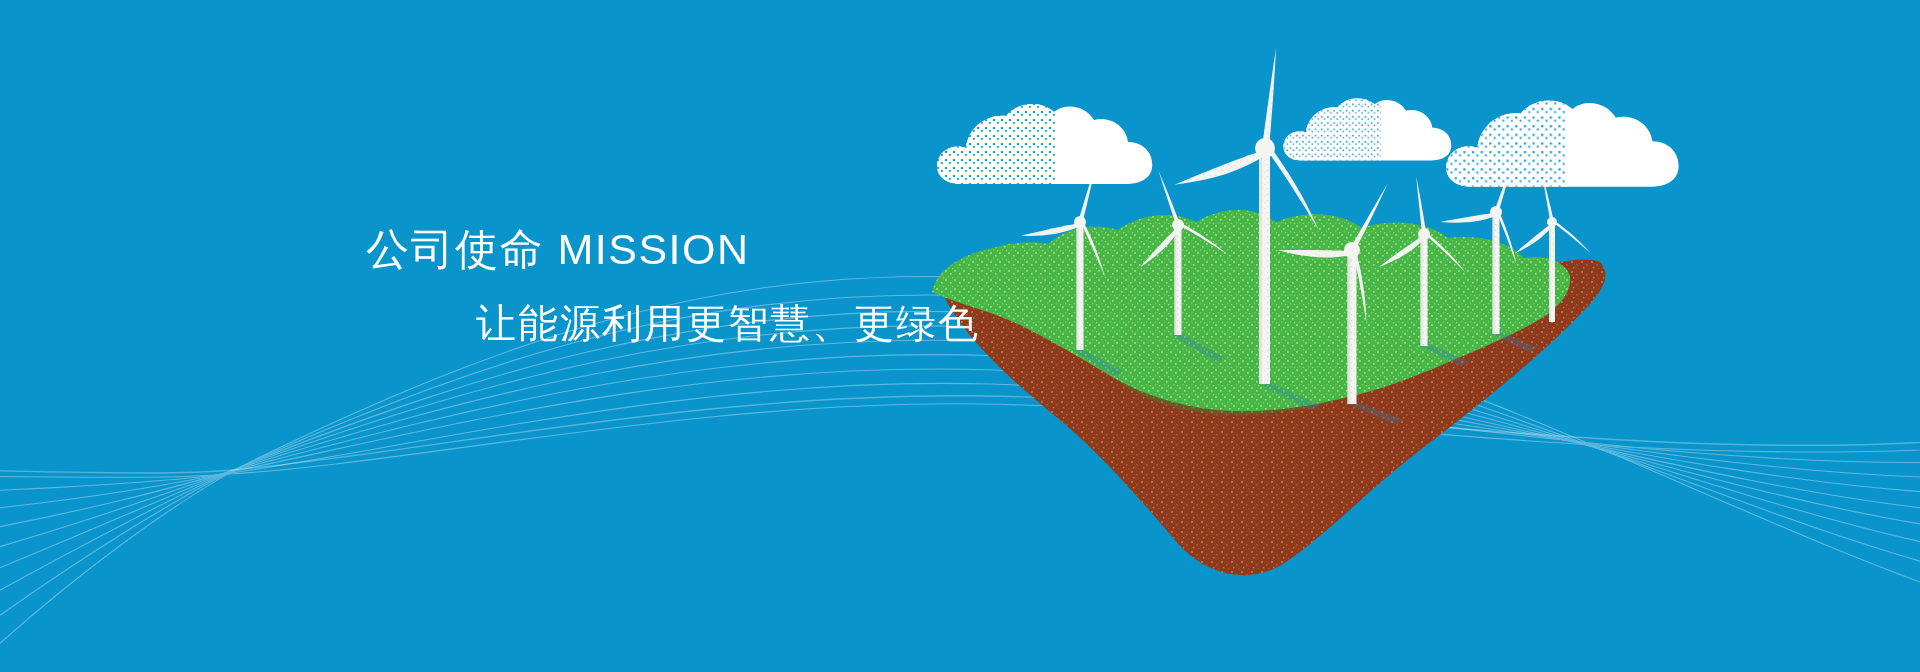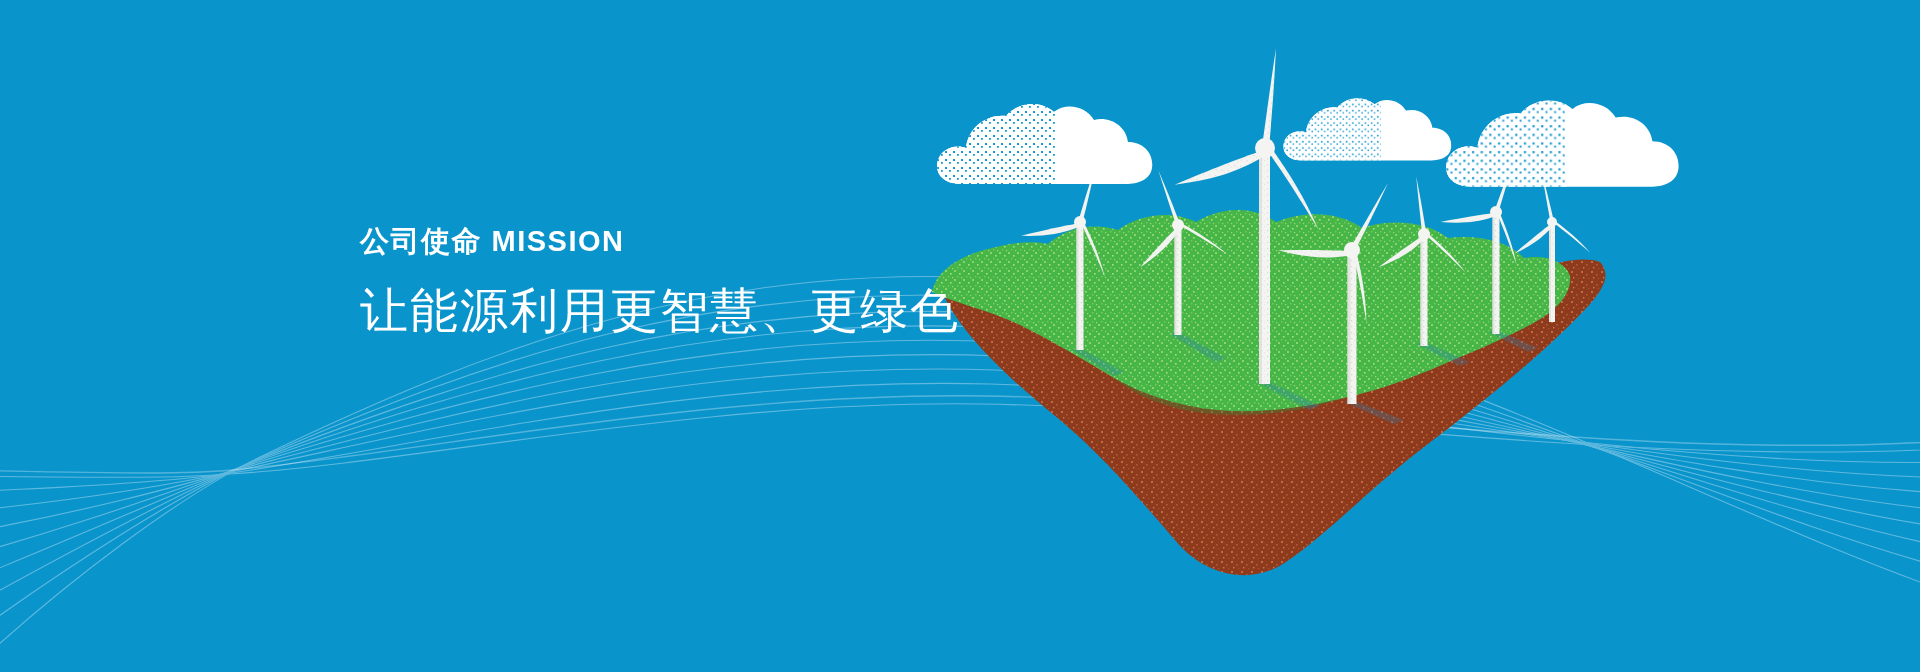--- a/index.html
+++ b/index.html
@@ -35,35 +35,37 @@
   }
 
   
   #copy {
     position:absolute;
     left:360px;
     top:224px;
     width:620px;
   }
   #headline {
-    font-size:29px;
-    font-weight:bold;
+    font-size:43px;
+    font-weight:normal;
     color:#ffffff;
     letter-spacing:1.5px;
     line-height:1.18;
     white-space:nowrap;
+    margin-left:6px;
   }
   #subheadline {
     margin-top:24px;
-    font-size:48px;
+    font-size:40px;
     font-weight:400;
     color:#ffffff;
     letter-spacing:2px;
     line-height:1.2;
     white-space:nowrap;
+    text-align:right;
   }
 </style>
 </head>
 <body>
 
 <div id="banner">
 
   <svg id="waves" viewBox="0 0 1920 672" preserveAspectRatio="none">
     <g fill="none" stroke="#ffffff" stroke-width="1.1" opacity="0.34">
       <path d="M -40 476 C 120 478 180 478 230 474 C 420 462 700 400 980 404 C 1260 408 1620 468 1960 448"></path>

